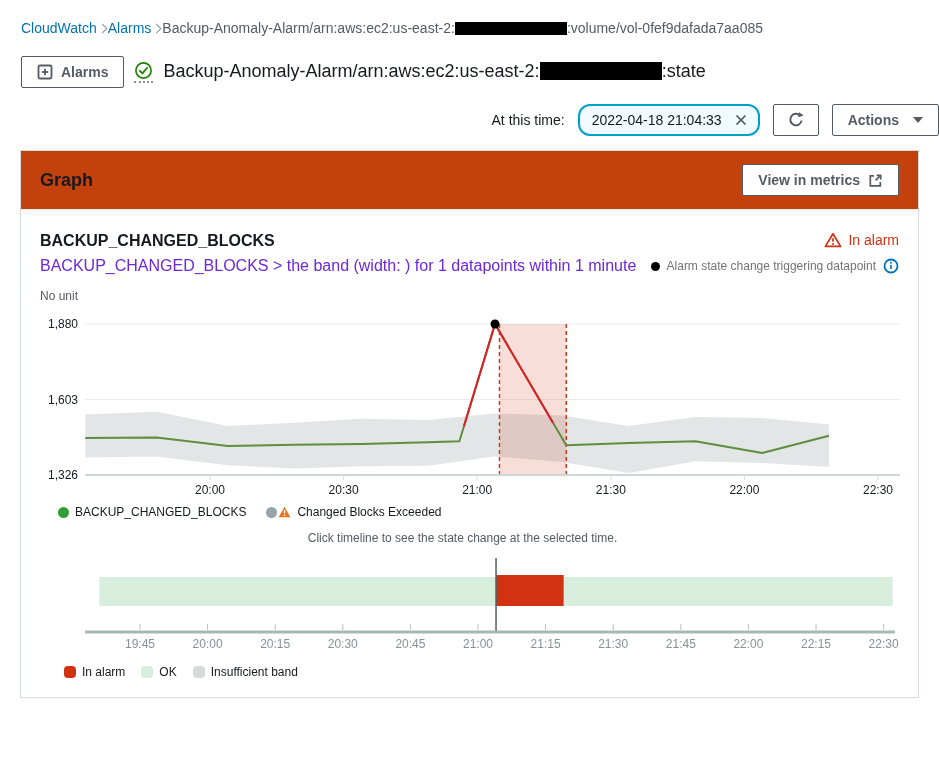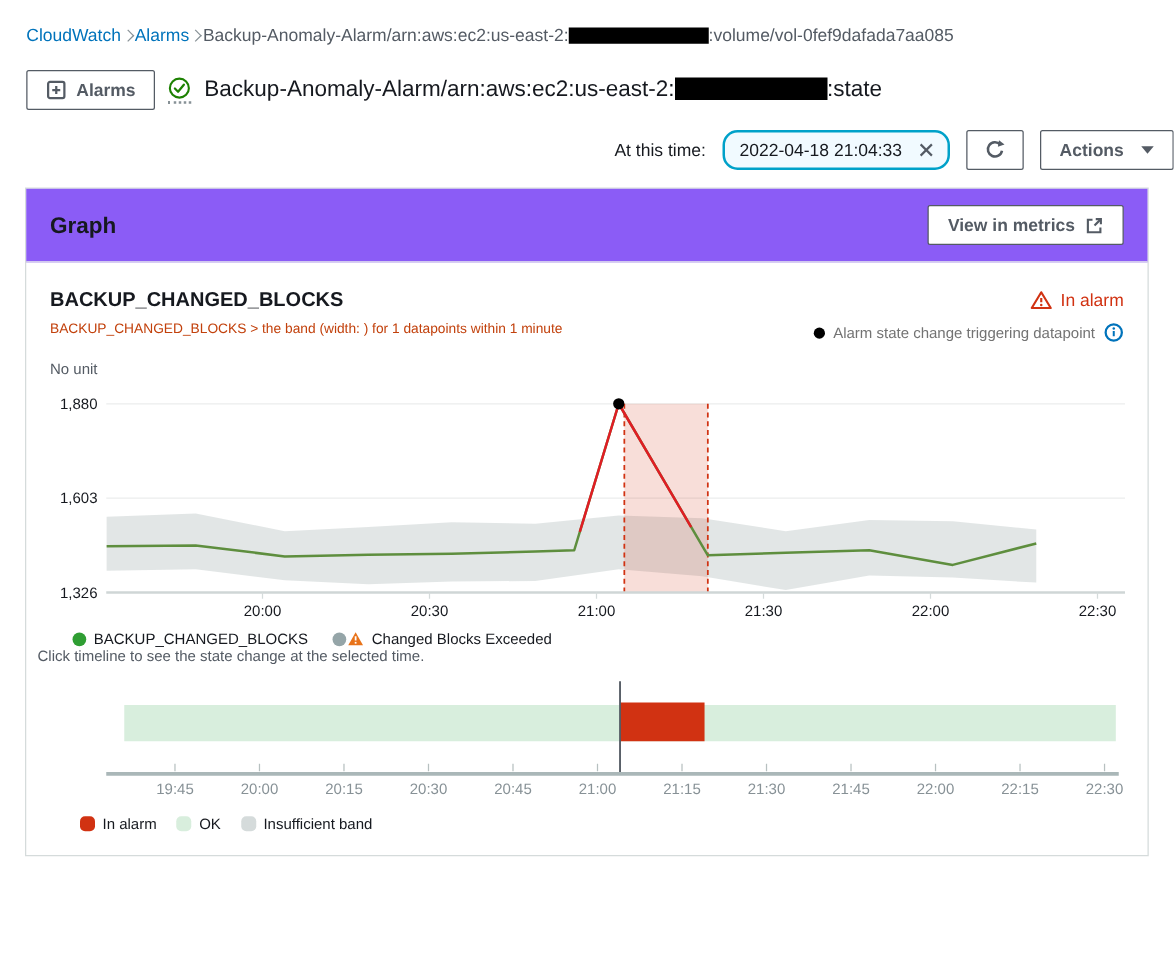--- a/index.html
+++ b/index.html
@@ -27,42 +27,42 @@
 
   
   .controls { display:flex; align-items:center; gap:13px; margin:6px 0 0 21px;justify-content:flex-end; }
   .controls-label { font-size:14px; }
   .time-input { display:inline-flex; align-items:center; gap:12px; border:2px solid #00a1c9;
     background:#f1faff; border-radius:12px; padding:6px 10px 6px 12px; font-size:14px; cursor:text; }
   .icon-btn { padding:6px 13px; }
 
   
   .card { margin:14px 20px 0 20px; border:1px solid #d5dbdb; background:#fff; }
-  .card-header { background:#8b5cf6; border-bottom:1px solid #eaeded; padding:13px 19px;
+  .card-header { background:#c2410c; border-bottom:1px solid #eaeded; padding:13px 19px;
     display:flex; justify-content:space-between; align-items:center; }
   .card-header h2 { font-size:18px; font-weight:700; }
   .card-body { padding:0 9px 18px 9px; }
 
   .chart-header { display:flex; justify-content:space-between; align-items:flex-start; margin:22px 10px 0 10px; }
   .chart-title { font-size:16px; font-weight:700; margin-bottom:7px; }
-  .chart-subtitle { font-size:11px; color:#c2410c; }
+  .chart-subtitle { font-size:16px; color:#6d28d9; }
   .chart-header-right { display:flex; flex-direction:column; align-items:flex-end; gap:10px; }
   .alarm-badge { display:inline-flex; align-items:center; gap:6px; color:#d13212; font-size:14px; }
   .trigger-legend { display:inline-flex; align-items:center; gap:7px; font-size:12px; color:#737373; }
   .black-dot { width:9px; height:9px; border-radius:50%; background:#000; display:inline-block; }
 
   svg.chart { display:block; margin-top:8px; }
   #main-chart text, #timeline-chart text { font-family:"Liberation Sans", sans-serif; }
 
   .chart-legend { display:flex; align-items:center; gap:20px; margin:4px 0 0 28px; font-size:12px; }
   .legend-item { display:inline-flex; align-items:center; gap:6px; cursor:pointer; }
   .swatch-dot { width:11px; height:11px; border-radius:50%; display:inline-block; }
   .warn-overlap { margin-left:-5px; line-height:0; }
 
-  .timeline-note { text-align:left; font-size:12px; color:#545b64; margin:0 14px 0 0; }
+  .timeline-note { text-align:center; font-size:12px; color:#545b64; margin:12px 14px 0 0; }
 
   .timeline-legend { display:flex; align-items:center; gap:16px; margin:12px 0 0 34px; font-size:12px; }
   .swatch-sq { width:12px; height:12px; border-radius:4px; display:inline-block; }
 </style>
 </head>
 <body>
 
 <div class="breadcrumb">
   <a>CloudWatch</a>
   <span class="chev"></span>

